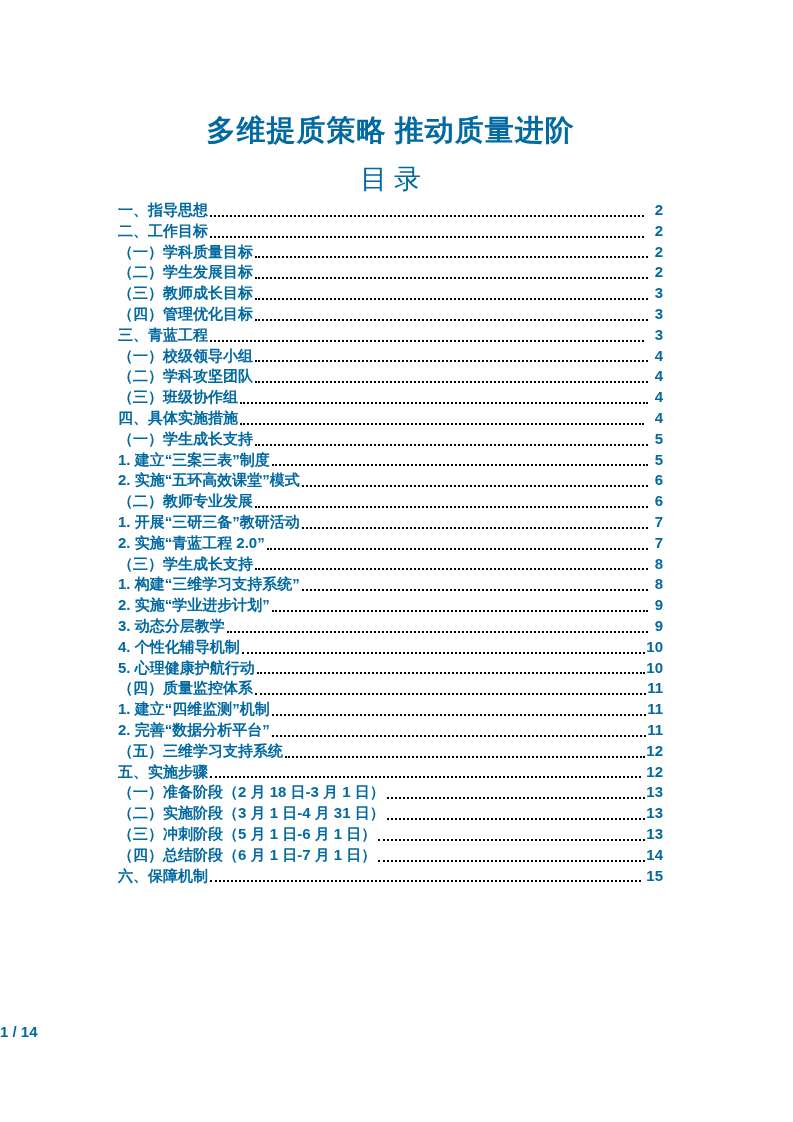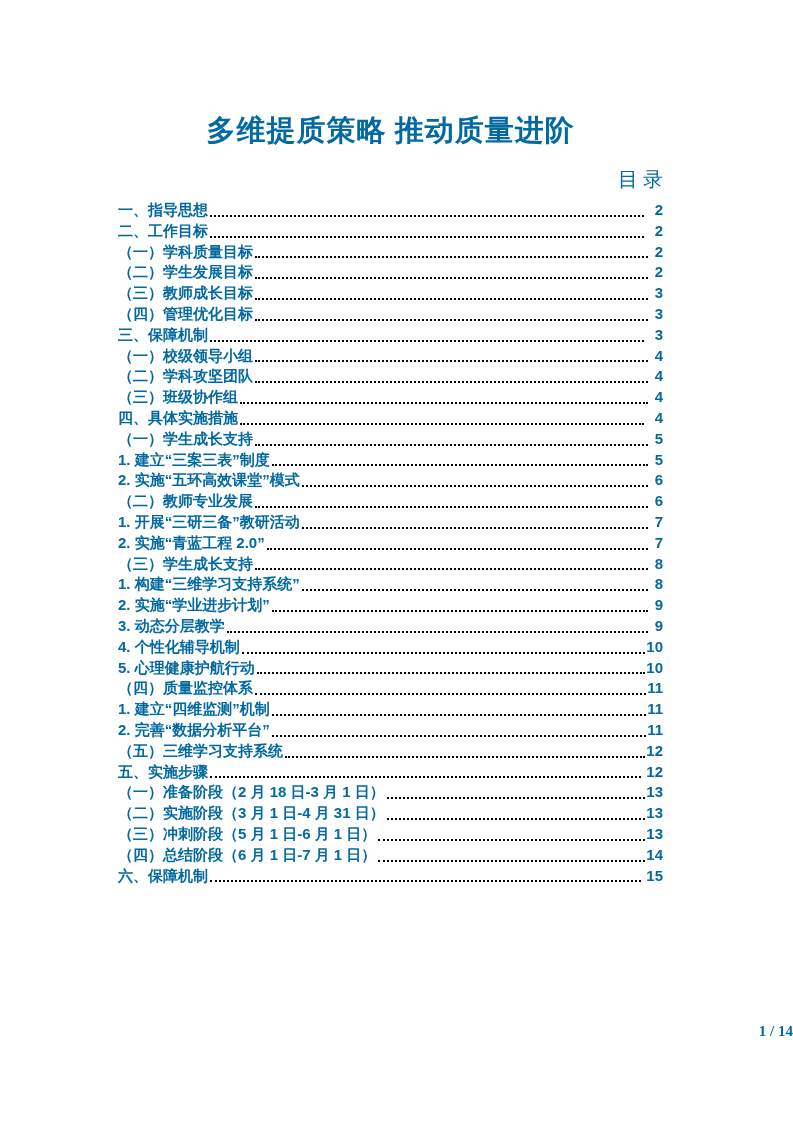--- a/index.html
+++ b/index.html
@@ -32,23 +32,23 @@
     font-family: "Liberation Sans", "DejaVu Sans", sans-serif;
     font-weight: 700;
     font-size: 30px;
     line-height: 40px;
     text-align: center;
     margin: 21px 0 0 0;
   }
   .toc-heading {
     font-family: "Liberation Serif", "DejaVu Serif", serif;
     font-weight: 400;
-    font-size: 20px;
+    font-size: 27px;
     line-height: 28px;
-    text-align: right;
+    text-align: center;
     margin: 15px 0 7px 0;
   }
   .toc-list {
     margin-top: 2px;
   }
   .toc-row {
     display: flex;
     flex-direction: row;
     align-items: baseline;
     font-size: 15px;
@@ -71,27 +71,27 @@
   .toc-page {
     flex: 0 0 auto;
     text-align: right;
     min-width: 14px;
   }
   .toc-row.level-1 .toc-page {
     padding-left: 4px; 
   }
   .page-footer {
     position: absolute;
-    left: 8px;
+    left: 0;
     right: 0;
     bottom: 82px;
-    text-align: right;
+    text-align: left;
     font-size: 15px;
     font-weight: 700;
-    font-family: Liberation Serif, serif;
+    font-family: Liberation Sans, sans-serif;
   }
 </style>
 </head>
 <body>
 
 <div class="page">
   <div class="content">
 
     <h1 class="doc-title-serif">多维提质策略 推动质量进阶</h1>
 
@@ -129,21 +129,21 @@
     <span class="toc-page">3</span>
   </div>
 
   <div class="toc-row level-2">
     <span class="toc-label">（四）管理优化目标</span>
     <span class="toc-leader"></span>
     <span class="toc-page">3</span>
   </div>
 
   <div class="toc-row level-1">
-    <span class="toc-label">三、保障机制</span>
+    <span class="toc-label">三、青蓝工程</span>
     <span class="toc-leader"></span>
     <span class="toc-page">3</span>
   </div>
 
   <div class="toc-row level-2">
     <span class="toc-label">（一）校级领导小组</span>
     <span class="toc-leader"></span>
     <span class="toc-page">4</span>
   </div>
 

